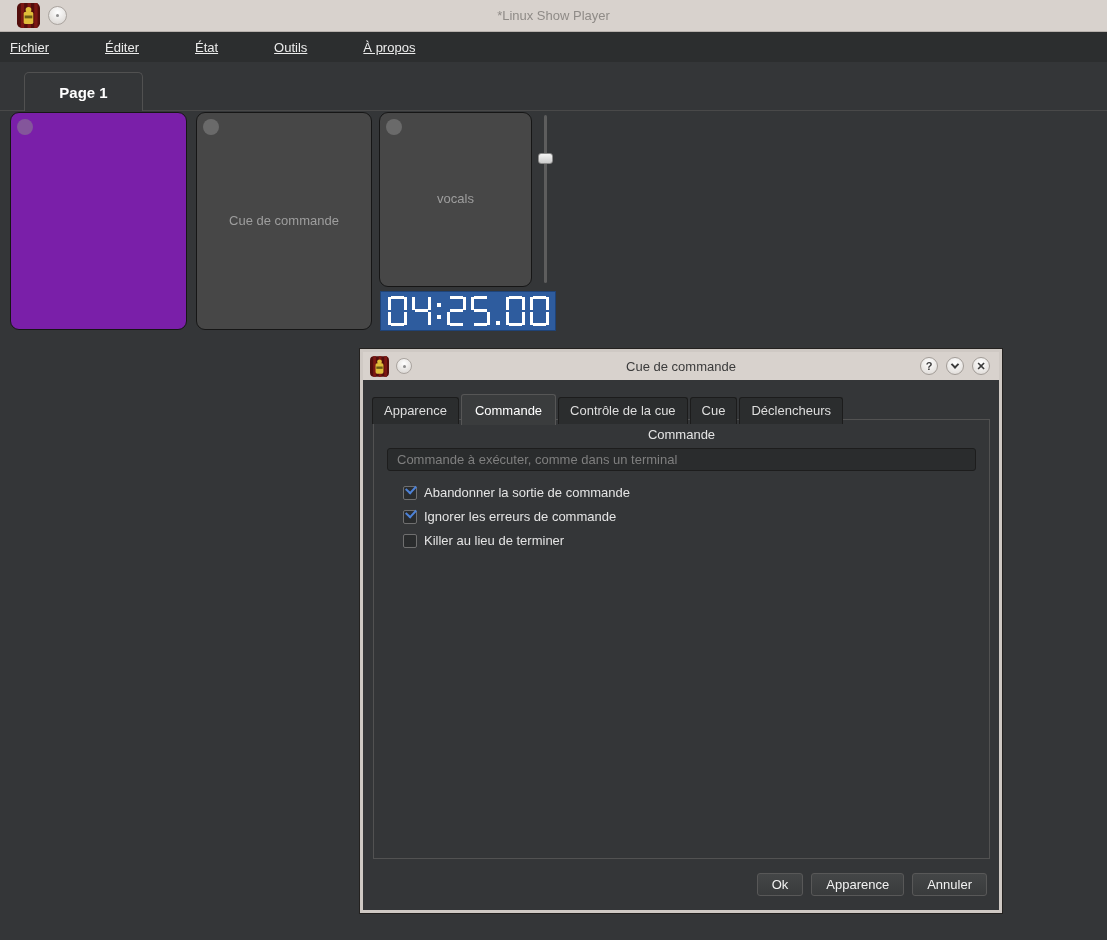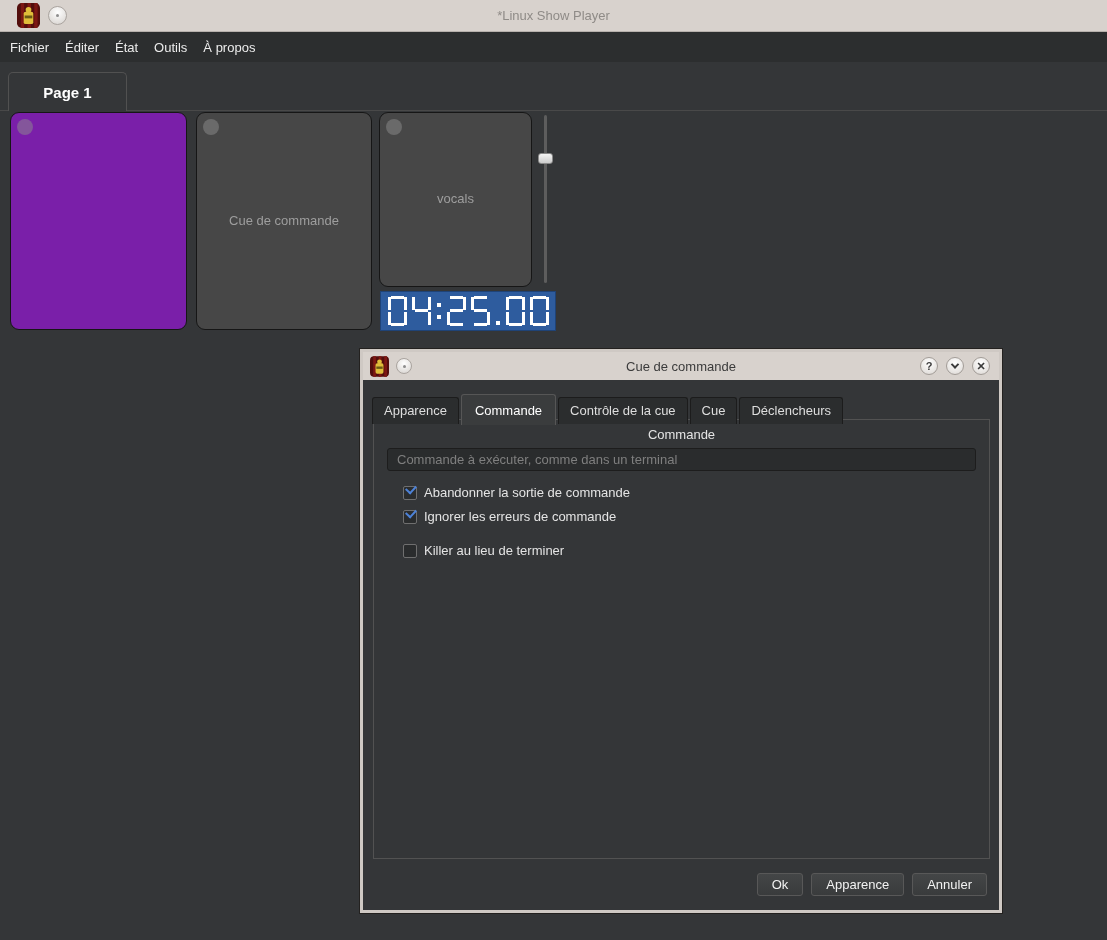--- a/index.html
+++ b/index.html
@@ -23,25 +23,25 @@
     font-size:10px; color:#555; flex:0 0 auto;
   }
   .circle-btn .tiny-dot { width:3px; height:3px; border-radius:50%; background:#8d8d8d; }
   .titlebar-title {
     position:absolute; left:0; right:0; text-align:center;
     font-size:13px; color:#8f8b87; pointer-events:none;
   }
 
   
   .menubar { height:30px; background:#2c2e2f; display:flex; align-items:center; }
-  .menu-item { color:#ececec; font-size:13px; padding:7px 8px; cursor:default; }
+  .menu-item { color:#ececec; font-size:13px; padding:7px 28px; cursor:default;text-decoration:underline; }
   .menu-item:first-child { padding-left:10px; }
 
   
-  .tabbar { height:49px; position:relative; background:#343638; }
+  .tabbar { height:49px; position:relative; background:#343638;margin-left:16px; }
   .page-tab {
     position:absolute; left:8px; top:10px; width:119px; height:39px;
     background:#343638; border:1px solid #515151; border-bottom:none;
     border-radius:5px 5px 0 0; z-index:2;
     display:flex; align-items:center; justify-content:center;
     color:#ffffff; font-size:15px; font-weight:bold;
   }
   .workspace {
     position:absolute; top:110px; left:0; right:0; bottom:0;
     border-top:1px solid #494949;
@@ -306,21 +306,21 @@
             <span class="mark"></span>
           </span>
         <span>Abandonner la sortie de commande</span>
       </div>
       <div class="checkbox-row checked" style="top:89px">
         <span class="checkbox-box">
             <span class="mark"></span>
           </span>
         <span>Ignorer les erreurs de commande</span>
       </div>
-      <div class="checkbox-row" style="top:123px">
+      <div class="checkbox-row" style="top:113px">
         <span class="checkbox-box"></span>
         <span>Killer au lieu de terminer</span>
       </div>
     </div>
 
     <div class="dlg-buttons">
       <div class="dlg-btn">Ok</div>
       <div class="dlg-btn">Apparence</div>
       <div class="dlg-btn">Annuler</div>
     </div>

